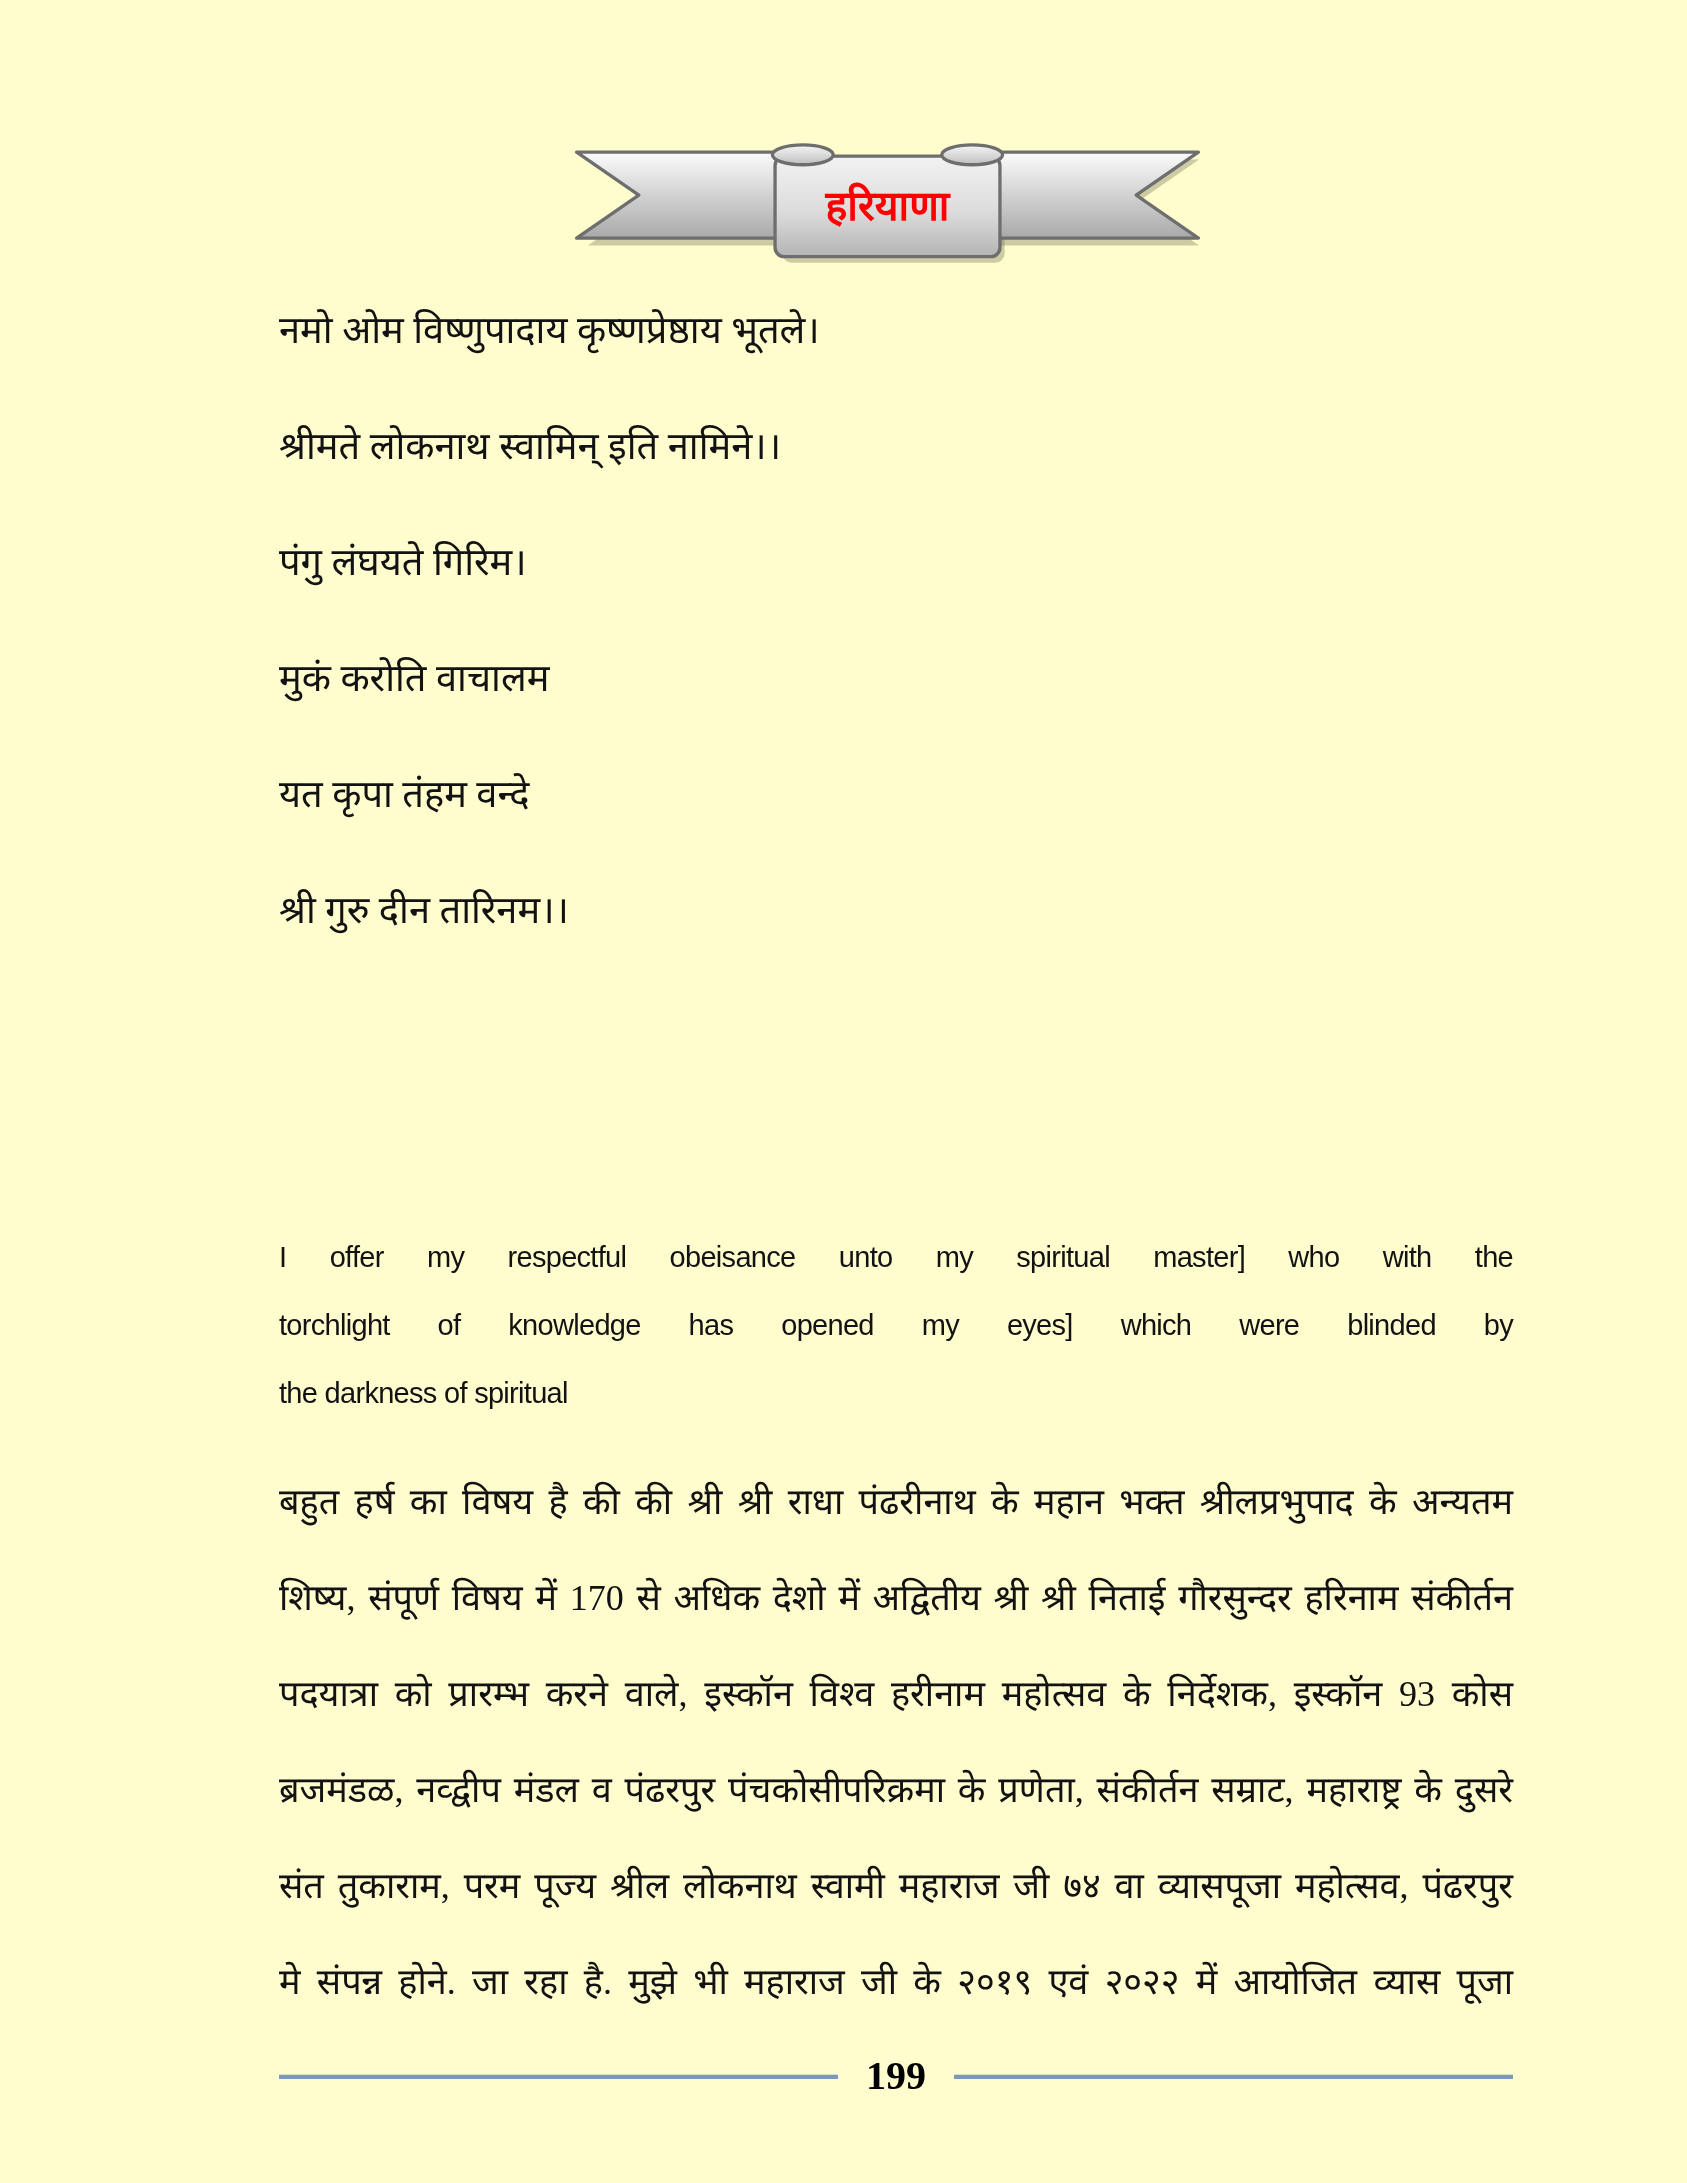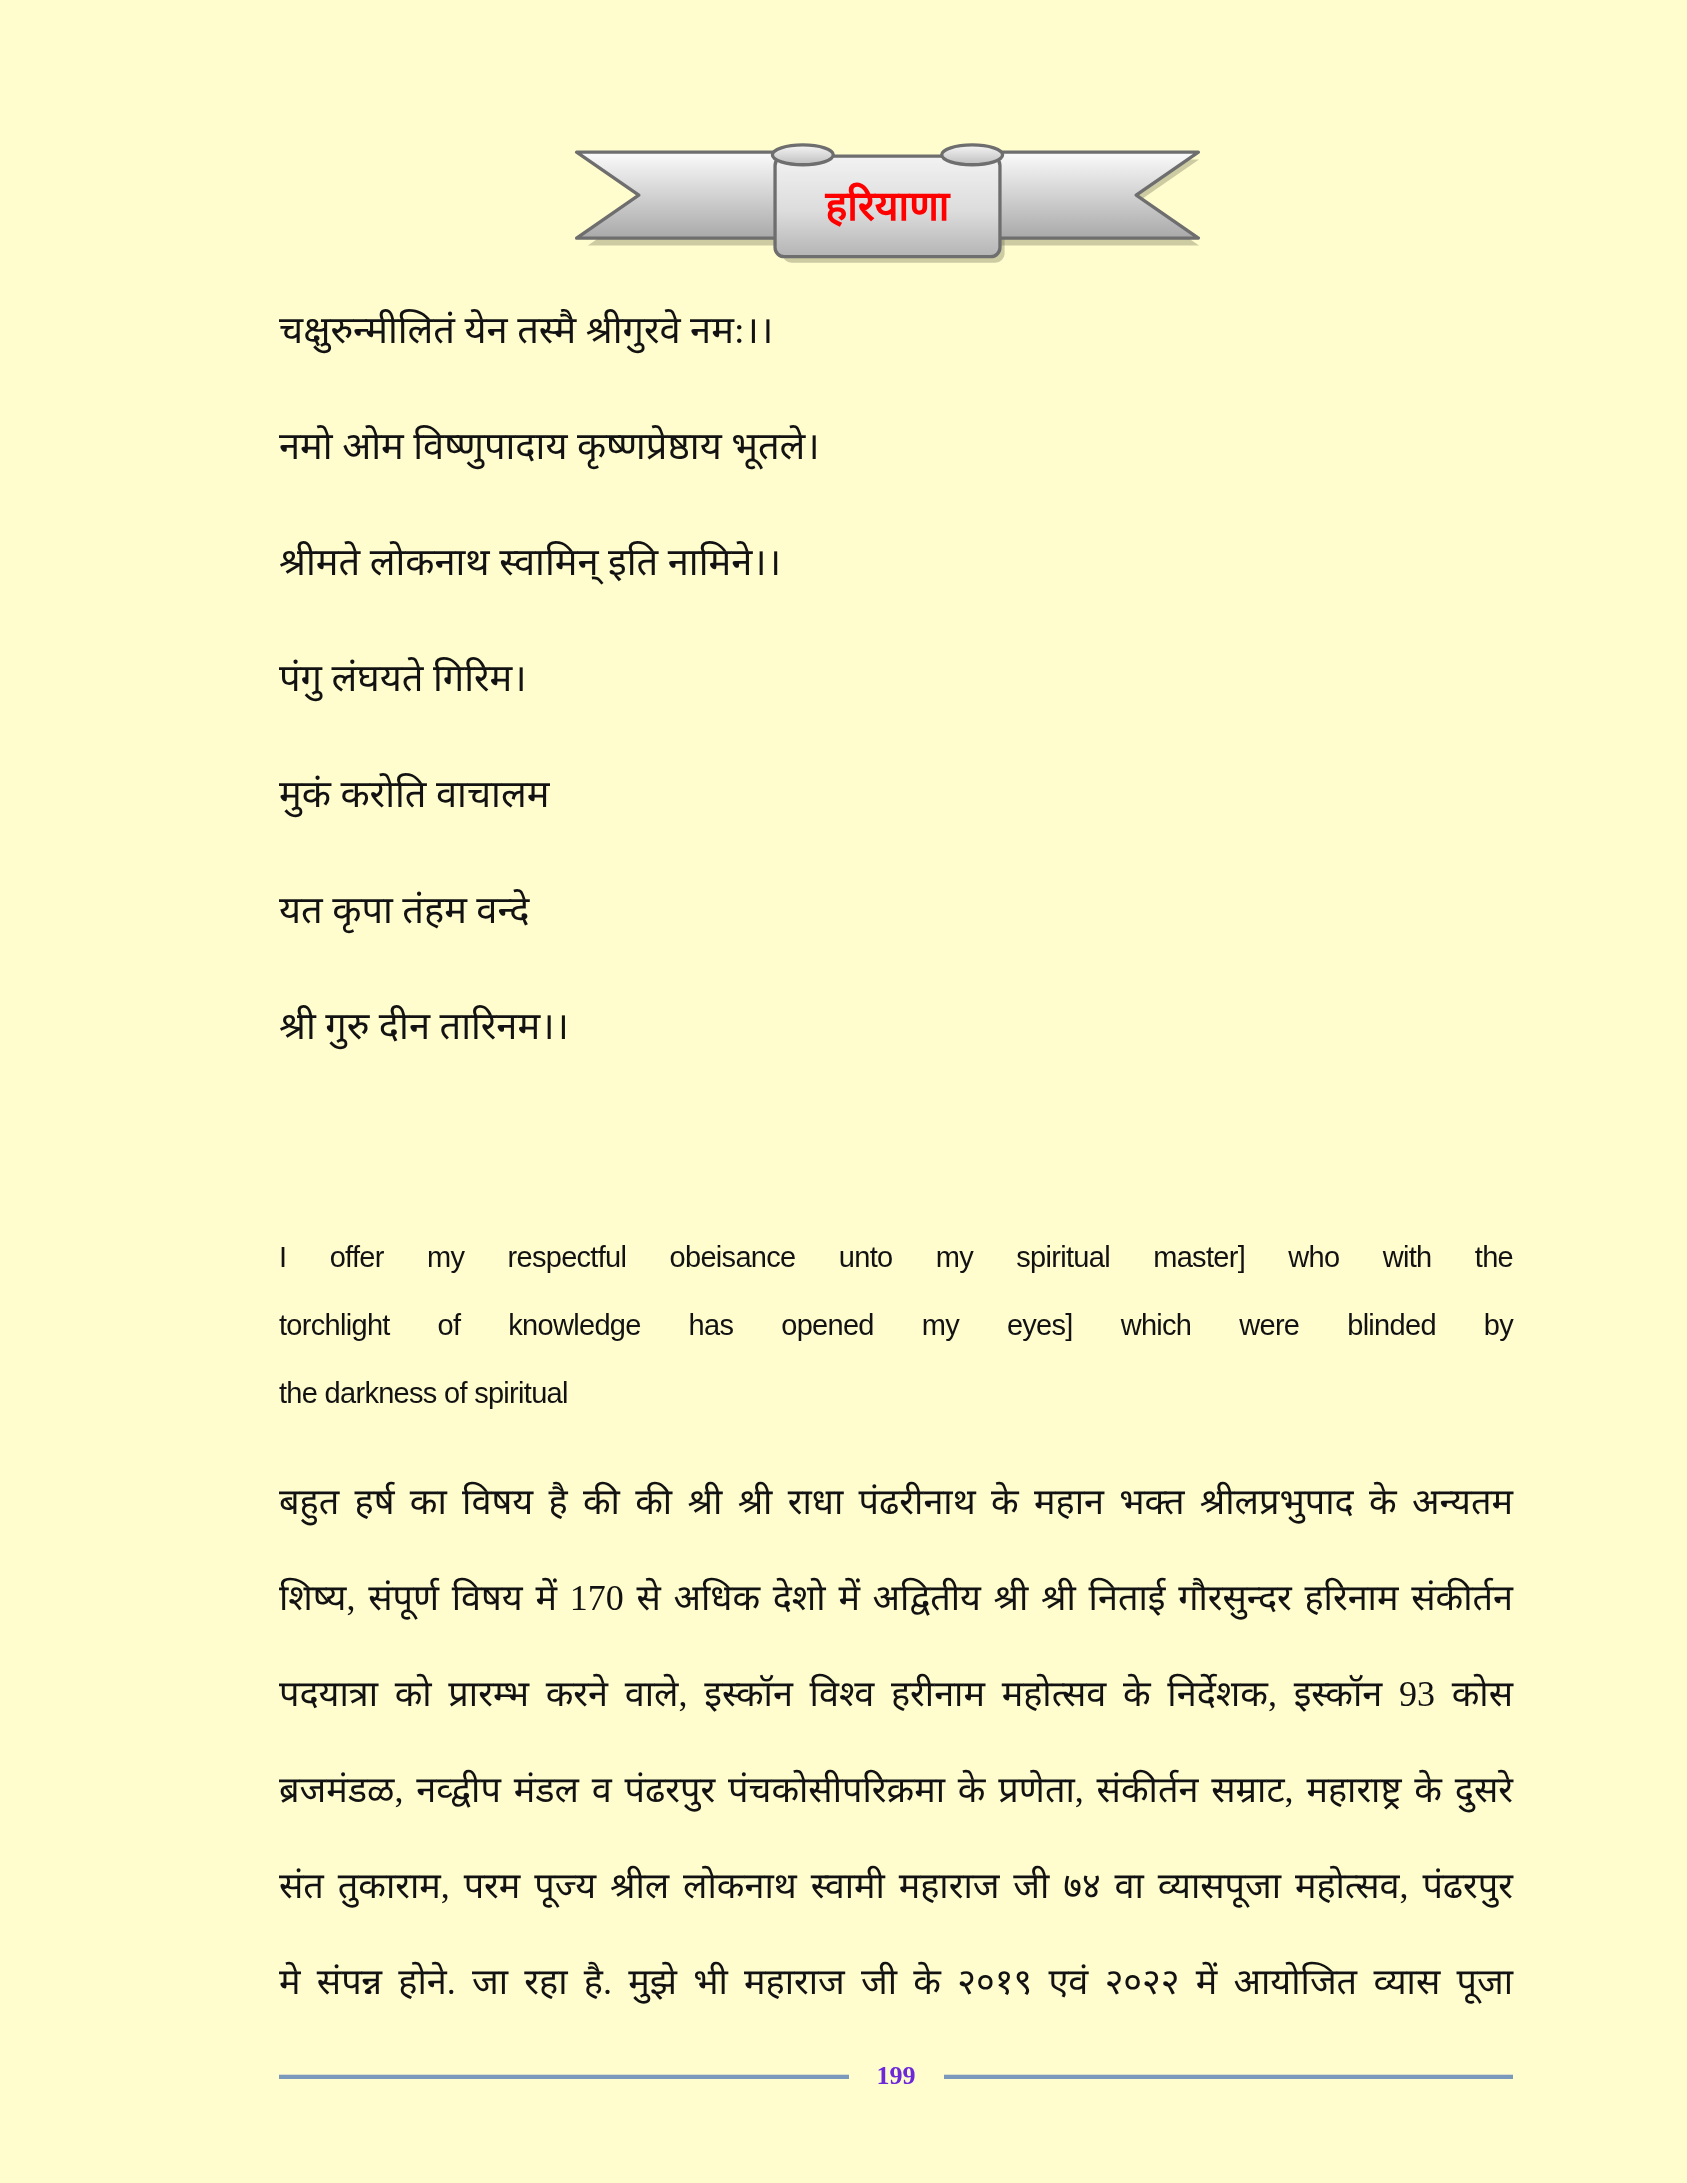--- a/index.html
+++ b/index.html
@@ -56,22 +56,22 @@
     display:flex; align-items:center; gap:28px;
   }
   .footer .rule {
     flex:1; height:4px;
     background:#7B99BB;
     border-top:1.3px solid #D9DFC9;
   }
   .page-number {
     font-family:"Liberation Serif", serif;
     font-weight:bold;
-    font-size:26px;
-    color:#6d28d9;
+    font-size:40px;
+    color:#000000;
     line-height:40px;
   }
 </style>
 </head>
 <body>
 
 <div class="banner">
   <svg viewBox="0 0 960 210">
     <defs>
       <linearGradient id="gBand" x1="0" y1="0" x2="0" y2="1">
@@ -99,21 +99,20 @@
     <rect x="310" y="44" width="340" height="152" rx="14" fill="url(#gPanel)" stroke="#6E6E6E" stroke-width="5"></rect>
 
     <ellipse cx="352" cy="42" rx="46" ry="15" fill="url(#gRoll)" stroke="#6E6E6E" stroke-width="5"></ellipse>
     <ellipse cx="608" cy="42" rx="46" ry="15" fill="url(#gRoll)" stroke="#6E6E6E" stroke-width="5"></ellipse>
 
     <text class="banner-text" x="480" y="140" text-anchor="middle" font-size="62" fill="#FF0000">हरियाणा</text>
   </svg>
 </div>
 
 <div class="verses">
-  <div class="verse-line">चक्षुरुन्मीलितं येन तस्मै श्रीगुरवे नम:।।</div>
   <div class="verse-line">नमो ओम विष्णुपादाय कृष्णप्रेष्ठाय भूतले।</div>
   <div class="verse-line">श्रीमते लोकनाथ स्वामिन् इति नामिने।।</div>
   <div class="verse-line">पंगु लंघयते गिरिम।</div>
   <div class="verse-line">मुकं करोति वाचालम</div>
   <div class="verse-line">यत कृपा तंहम वन्दे</div>
   <div class="verse-line">श्री गुरु दीन तारिनम।।</div>
 </div>
 
 <div class="english">
   <div class="eng-line just">I offer my respectful obeisance unto my spiritual master] who with the</div>

